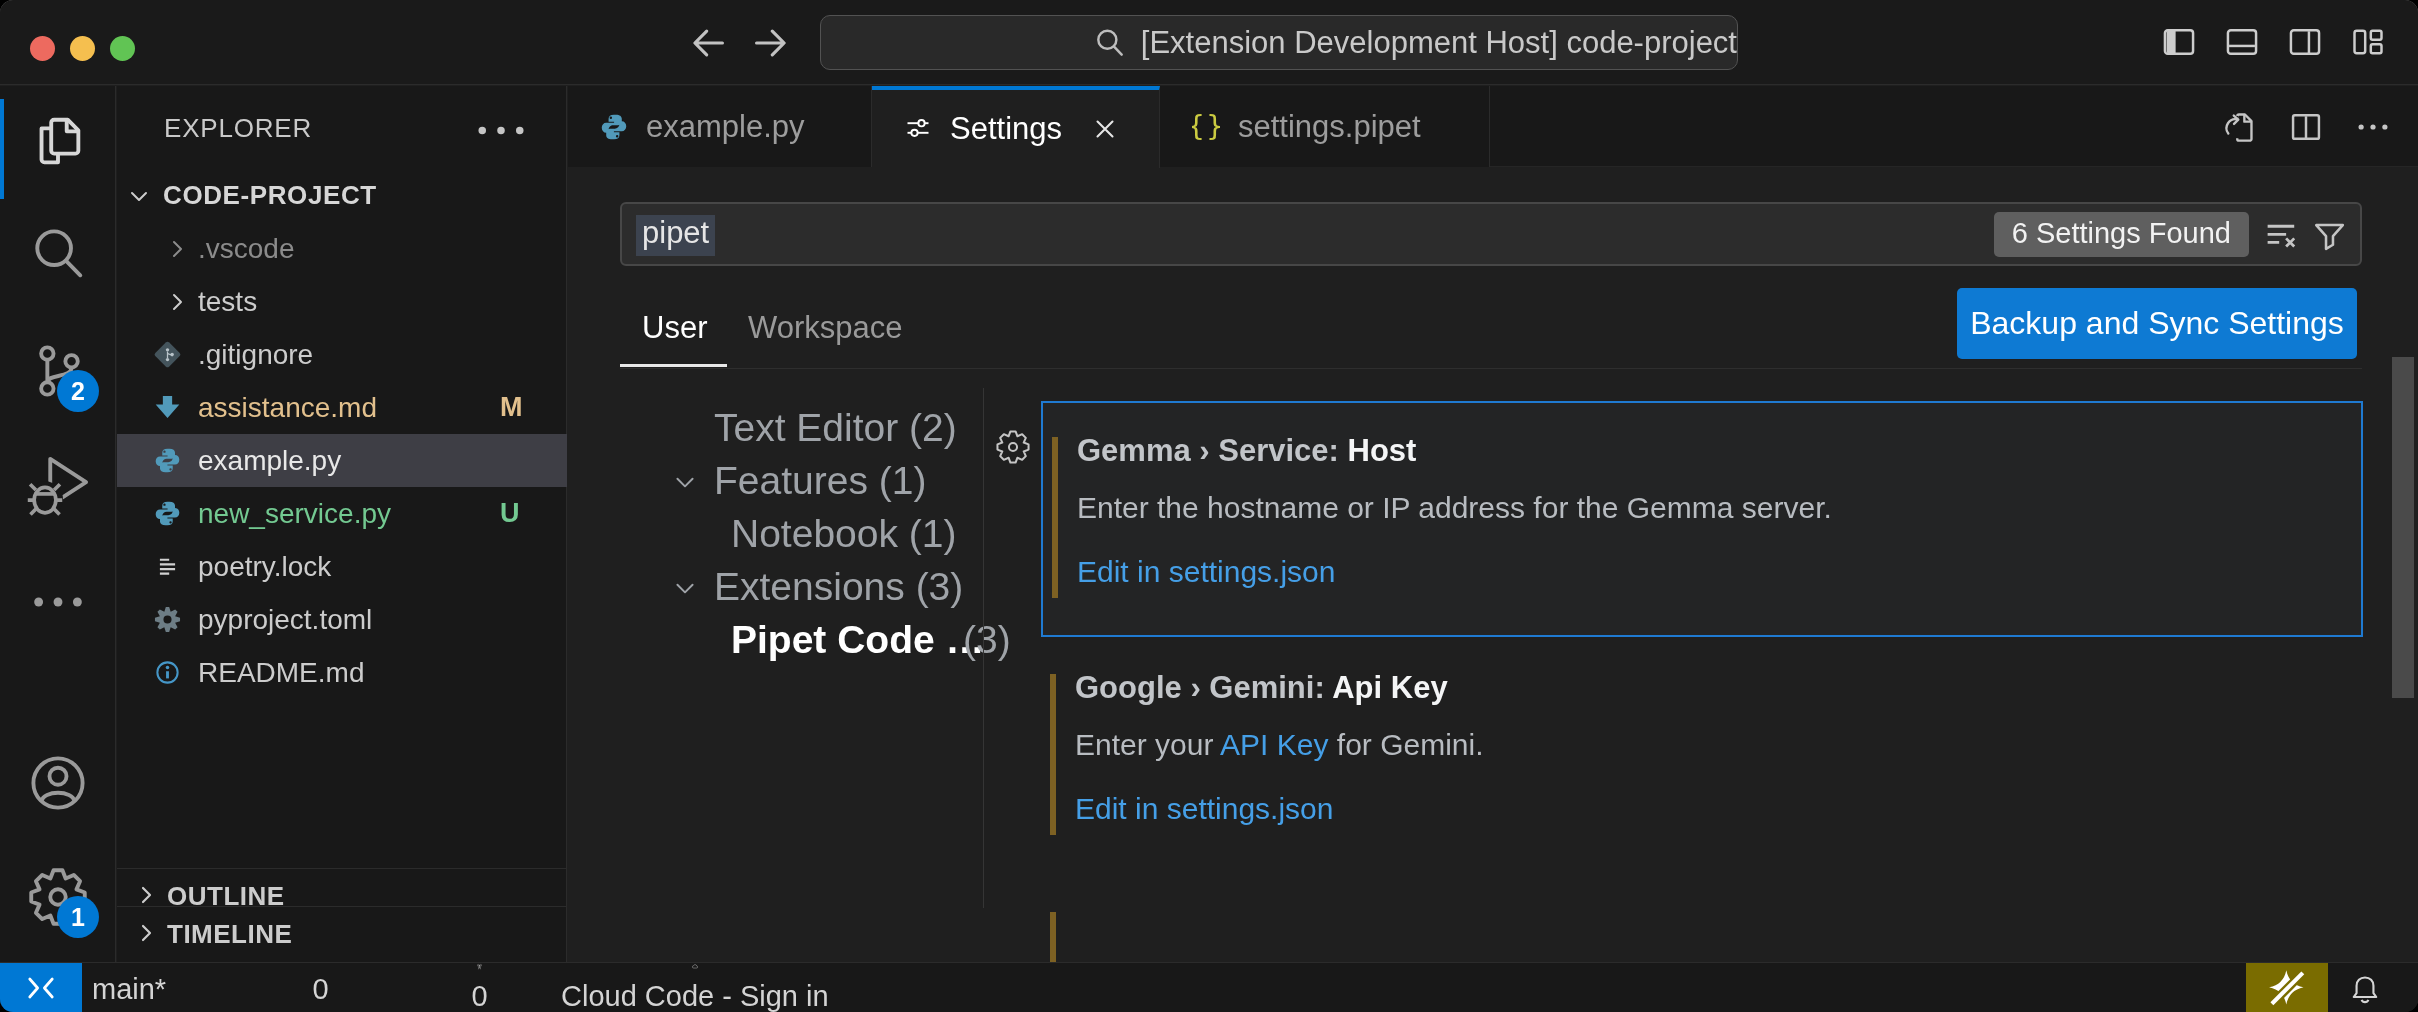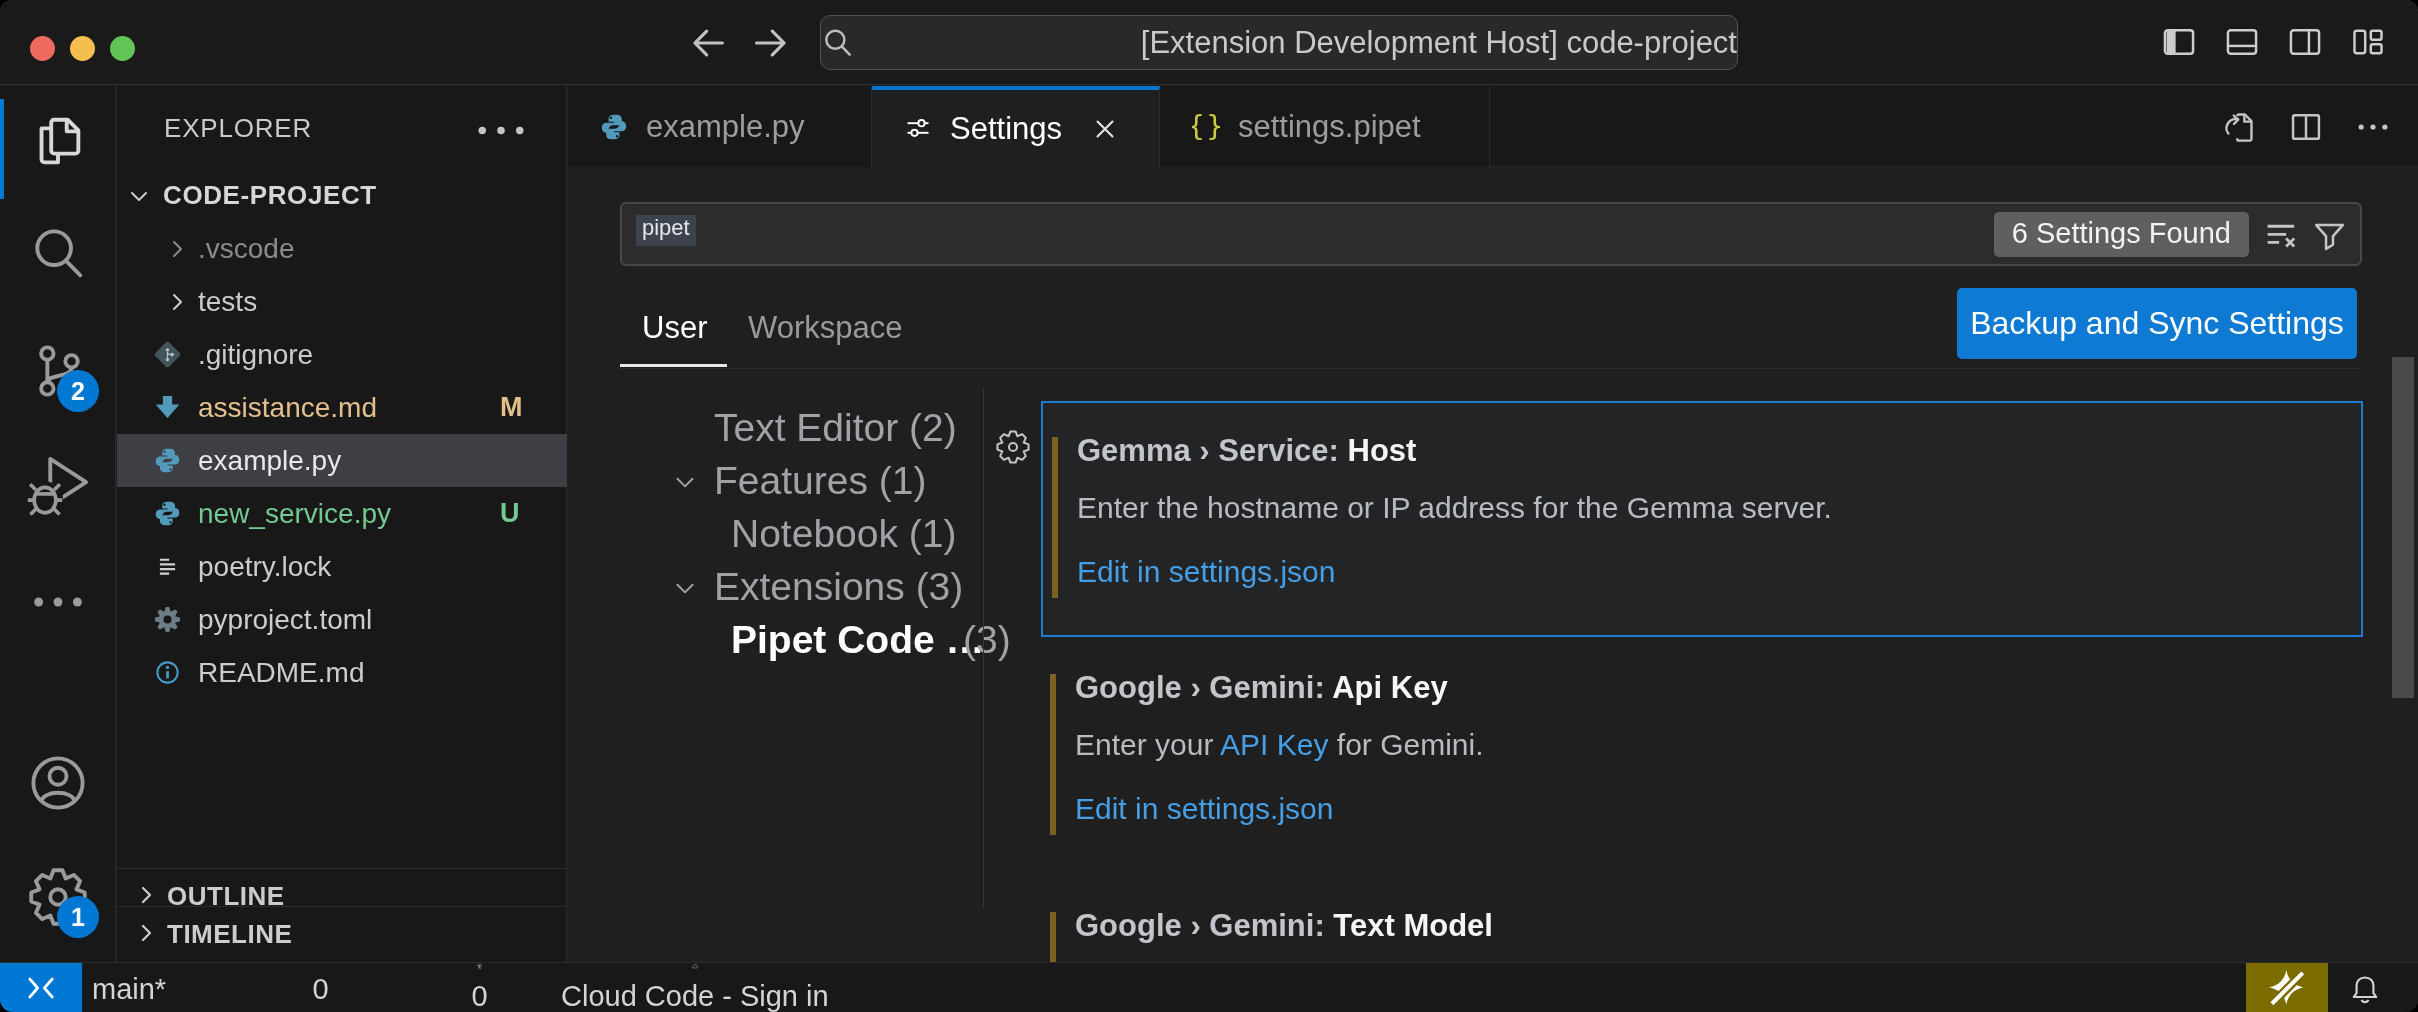--- a/index.html
+++ b/index.html
@@ -14,21 +14,21 @@
   
   .titlebar { position:absolute; left:0; top:0; width:2418px; height:85px; background:#1a1a1a; border-bottom:1px solid #2b2b2b; }
   .tl { position:absolute; top:36px; width:25px; height:25px; border-radius:50%; }
   .tl.red { left:30px; background:#ed6a5f; }
   .tl.yellow { left:70px; background:#f5bf4f; }
   .tl.green { left:110px; background:#61c454; }
   .navarrow { position:absolute; top:22px; width:42px; height:42px; }
   .command-center {
     position:absolute; left:820px; top:15px; width:918px; height:55px;
     background:#292929; border:1.5px solid #525252; border-radius:10px;
-    display:flex; align-items:center; justify-content:space-between; gap:14px;
+    display:flex; align-items:center; justify-content:flex-end; gap:14px;
     color:#c9c9c9; font-size:31px;
   }
   .layout-btn { position:absolute; top:24px; width:36px; height:36px; }
 
   
   .activitybar { position:absolute; left:0; top:86px; width:116px; height:876px; background:#181818; border-right:1px solid #2b2b2b; }
   .ab-item { position:absolute; left:0; width:116px; height:106px; display:flex; align-items:center; justify-content:center; }
   .ab-indicator { position:absolute; left:0; top:13px; width:4px; height:100px; background:#0078d4; }
   .ab-badge {
     position:absolute; width:42px; height:42px; border-radius:50%; background:#0078d4;
@@ -64,21 +64,21 @@
   .tab .tclose { margin-left:28px; width:30px; height:30px; }
   .editor-actions { position:absolute; right:0; top:0; height:81px; display:flex; align-items:center; gap:30px; padding-right:26px; }
 
   
   .settings { position:absolute; left:0; top:81px; width:1850px; height:795px; background:#1f1f1f; overflow:hidden; }
   .search-box {
     position:absolute; left:52px; top:35px; width:1742px; height:64px;
     background:#2c2c2c; border:2px solid #474747; border-radius:6px;
     display:flex; align-items:center;
   }
-  .search-text { position:absolute; left:14px; top:11px; font-size:22px; color:#e6e6e6; background:#3c434f; padding:0px 6px 5px 6px; }
+  .search-text { position:absolute; left:14px; top:11px; font-size:31px; color:#e6e6e6; background:#3c434f; padding:0px 6px 5px 6px; }
   .found-badge {
     position:absolute; right:111px; top:8px; height:45px; background:#5f5f5f; border-radius:5px;
     color:#f2f2f2; font-size:29px; display:flex; align-items:center; padding:0 18px 3px 18px;
   }
   .sbox-icon { position:absolute; top:13px; width:37px; height:37px; }
   .scope-row { position:absolute; left:52px; top:115px; width:1742px; height:87px; border-bottom:1px solid #2e2e2e; }
   .scope-tab { position:absolute; top:28px; font-size:31px; color:#9a9a9a; }
   .scope-tab.active { color:#ffffff; }
   .scope-underline { position:absolute; left:0px; top:82px; width:107px; height:3px; background:#e8e8e8; }
   .backup-btn {
@@ -451,21 +451,20 @@
 
       <div class="setting-row" style="top:473px;">
         <div class="mod-bar"></div>
         <div class="st-title"><span>Google › Gemini: </span><span class="stname">Api Key</span></div>
         <div class="st-desc"><span>Enter your </span><a class="inline-link">API Key</a><span> for Gemini.</span></div>
         <div class="st-link">Edit in settings.json</div>
       </div>
 
       <div class="setting-row" style="top:711px;">
         <div class="mod-bar"></div>
-        <div class="st-title"><span>Google › Gemini: </span><span class="stname">Text Model</span></div>
       </div>
 
       <div class="v-scrollbar"></div>
     </div>
   </div>
 
   <div class="statusbar">
     <div class="remote">
       <svg viewBox="0 0 32 32" width="36" height="36">
         <path d="M6 8 L13 16 L6 24" stroke="#ffffff" stroke-width="2.4" fill="none" stroke-linecap="round" stroke-linejoin="round"></path>

